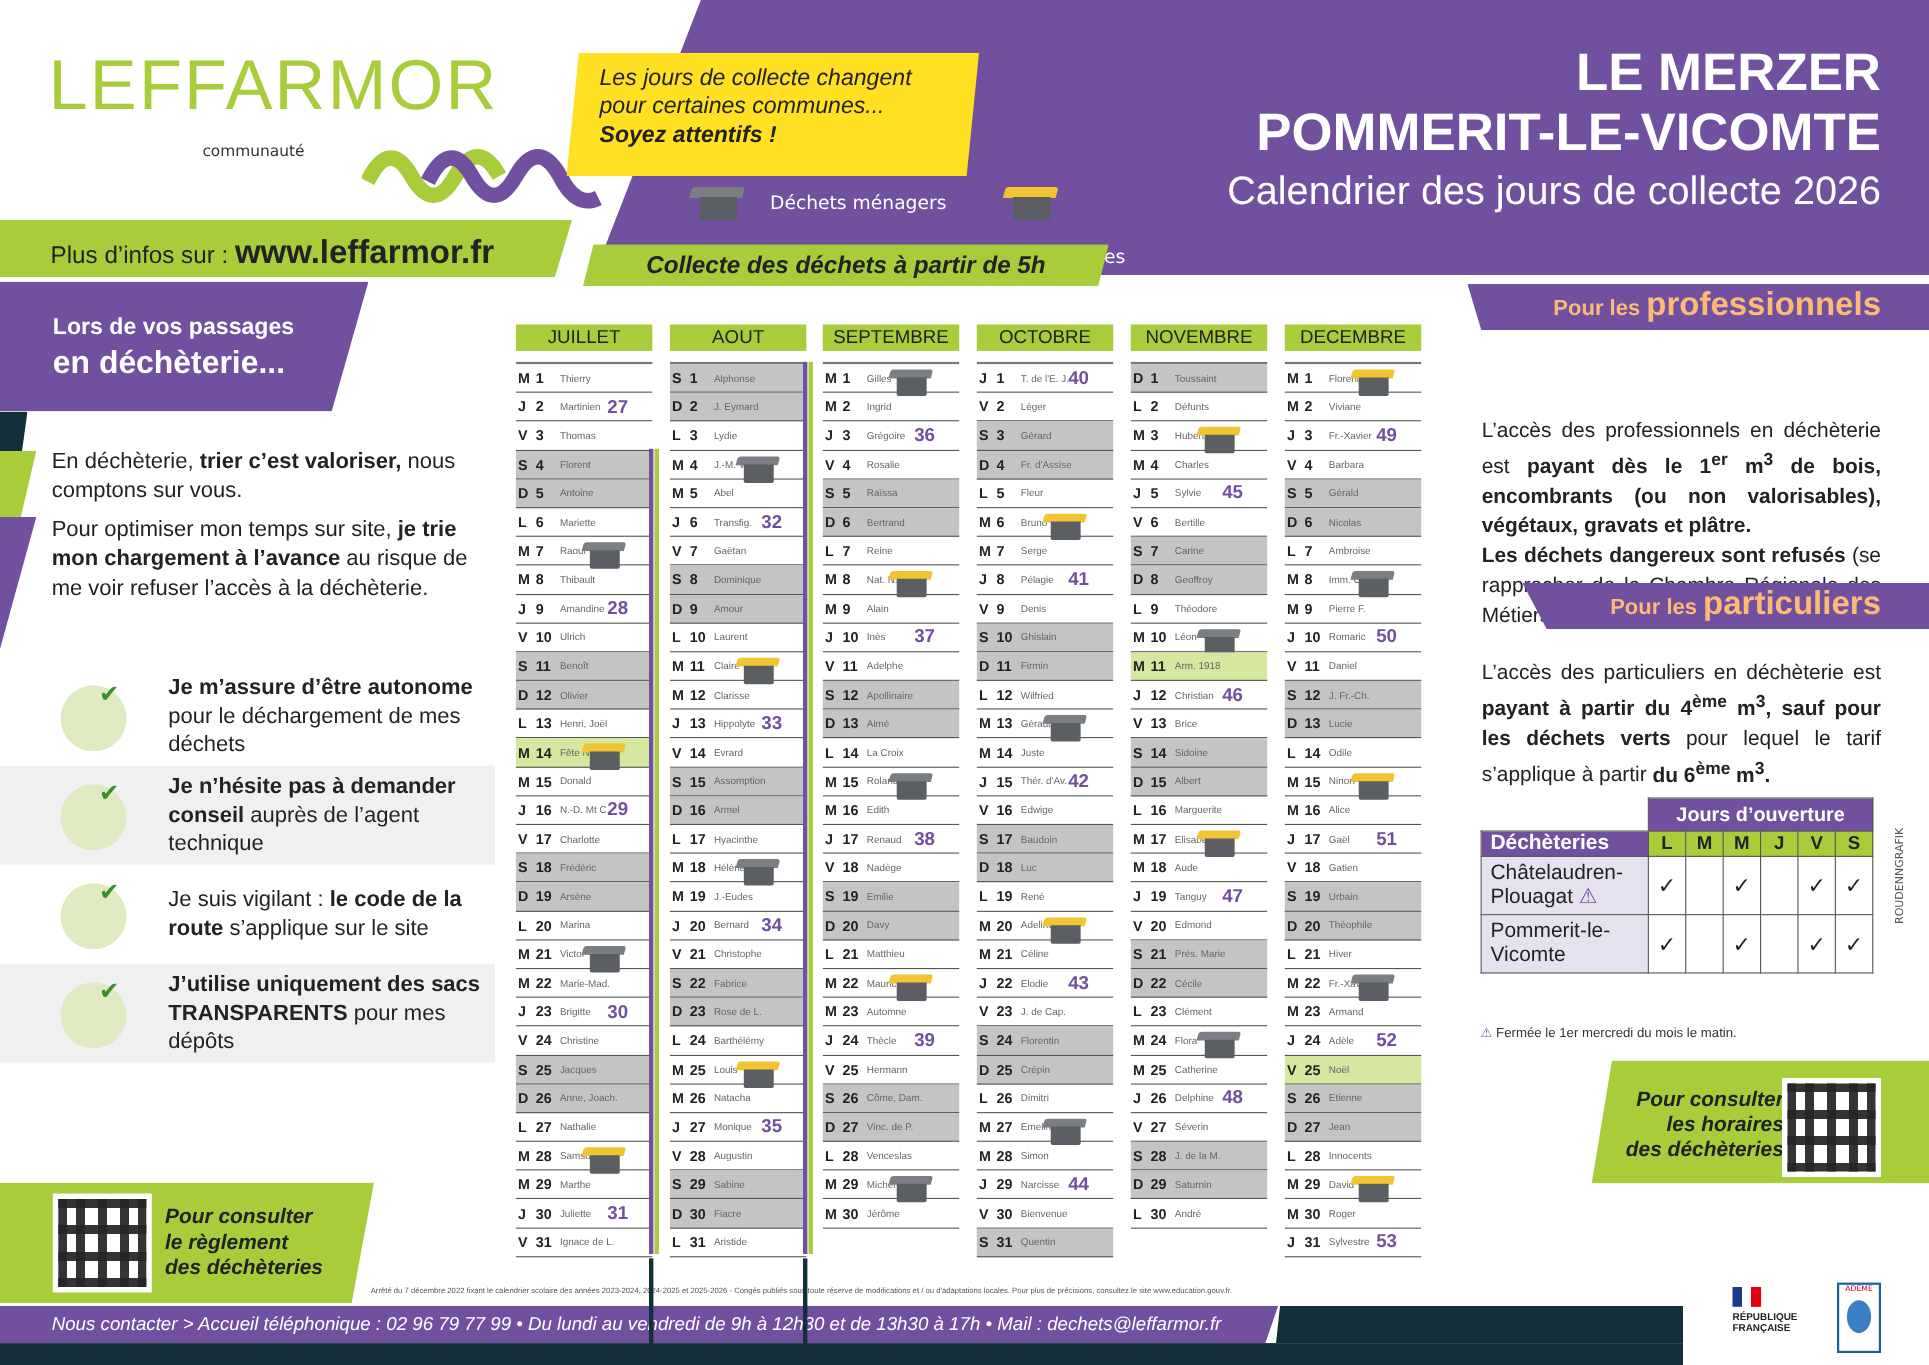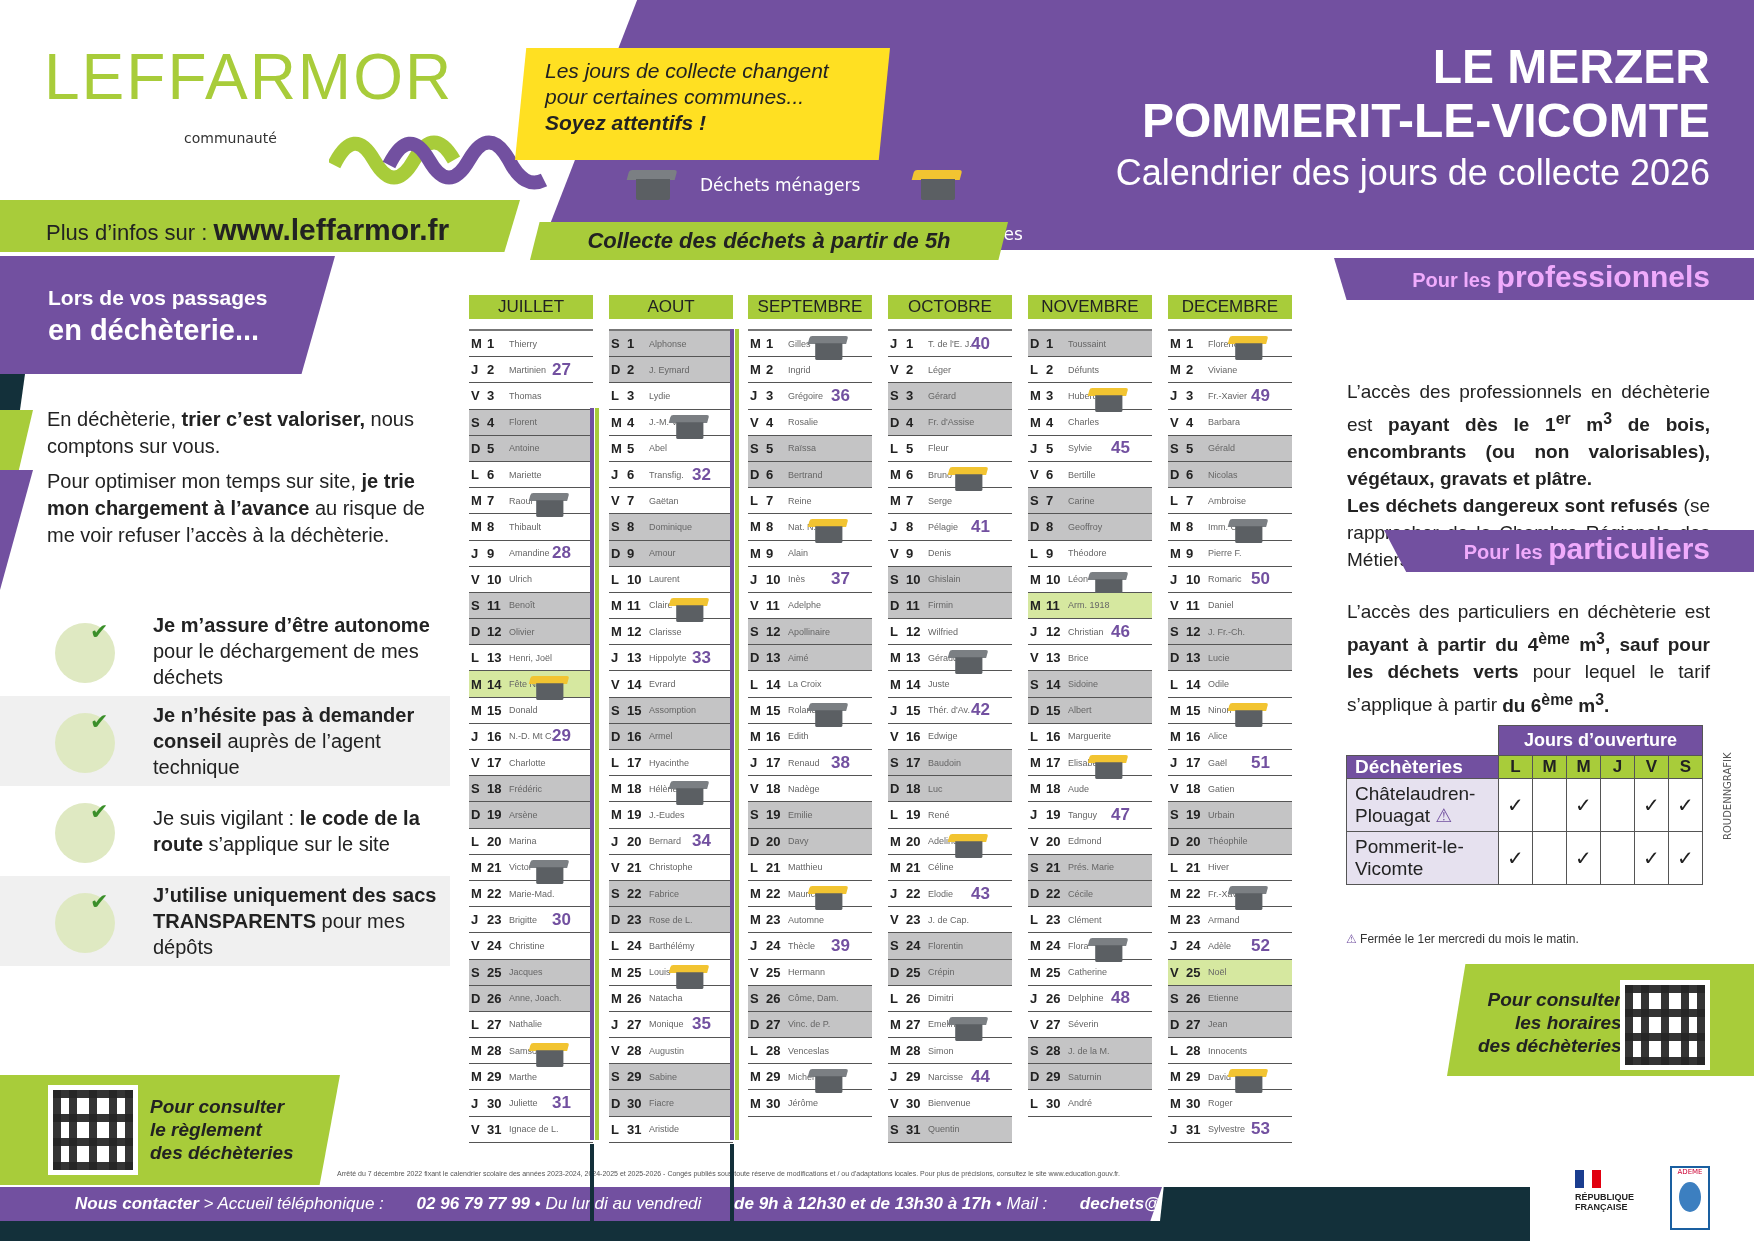--- a/index.html
+++ b/index.html
@@ -54,36 +54,36 @@
 .day{height:26.2px;border-bottom:1.5px solid #555;display:flex;align-items:center;font-family:"Liberation Sans",sans-serif;position:relative;}
 .day.we{background:#c4c4c5;}
 .day.hol{background:#d6e8a0;}
 .day .dw{width:18px;font-size:13px;font-weight:700;padding-left:2px;}
 .day .dn{width:22px;font-size:13px;font-weight:700;}
 .day .nm{font-size:9px;color:#666;flex:1;white-space:nowrap;overflow:hidden;}
 .day .wk{position:absolute;right:22px;font-size:17px;font-weight:700;color:#7250a0;}
 .day .b{position:absolute;right:20px;top:2px;transform:scale(.8);}
 .vbar{position:absolute;width:14px;}
 .vbar i{display:inline-block;height:100%;width:4px;margin-right:1px;}
-.right-head{position:absolute;right:0;height:42px;background:#7250a0;color:#f0abfc;text-align:right;padding-right:44px;font-family:"Liberation Sans",sans-serif;font-weight:700;}
+.right-head{position:absolute;right:0;height:42px;background:#7250a0;color:#fdba74;text-align:right;padding-right:44px;font-family:"Liberation Sans",sans-serif;font-weight:700;}
 .right-head .s{font-size:20px;}
 .right-head .l{font-size:30px;}
 .right-text{position:absolute;left:1347px;width:363px;font-family:"Liberation Sans",sans-serif;font-size:19px;line-height:27px;color:#222;text-align:justify;}
 .table{position:absolute;left:1346px;top:725px;border-collapse:collapse;font-family:"Liberation Sans",sans-serif;}
 .table td,.table th{border:1px solid #555;}
 .table .jh{background:#7250a0;color:#fff;font-size:18px;height:30px;}
 .table .dh{background:#7250a0;color:#fff;font-size:19px;text-align:left;padding-left:8px;width:152px;}
 .table .dd{background:#a8cc3a;width:34px;text-align:center;font-size:17px;}
 .table .name{background:#e6e1ef;font-size:19px;padding:4px 8px;line-height:22px;}
 .table .c{width:34px;text-align:center;font-size:20px;background:#fff;}
 .note{position:absolute;left:1346px;top:932px;font-family:"Liberation Sans",sans-serif;font-size:12px;color:#333;}
 .qr-right-bg{position:absolute;left:1447px;top:964px;width:307px;height:112px;background:#a8cc3a;clip-path:polygon(6% 0,100% 0,100% 100%,0 100%);}
 .legal{position:absolute;left:337px;top:1170px;font-size:7px;color:#555;font-family:"Liberation Sans",sans-serif;white-space:nowrap;}
 .footer{position:absolute;left:0;top:1187px;width:1162px;height:34px;background:#7250a0;clip-path:polygon(0 0,100% 0,99% 100%,0 100%);color:#fff;font-family:"Liberation Sans",sans-serif;font-style:italic;font-size:17px;padding:7px 0 0 47px;white-space:nowrap;}
-.footer b{font-weight:700;margin-left:28px;}
+.footer b{font-weight:400;}
 .footer-dark{position:absolute;left:0;top:1221px;width:1530px;height:20px;background:#13303a;}
 .footer-dark2{position:absolute;left:1160px;top:1187px;width:370px;height:34px;background:#13303a;clip-path:polygon(1% 0,100% 0,100% 100%,0 100%);}
 .rf{position:absolute;left:1575px;top:1170px;font-size:9px;font-weight:700;font-family:"Liberation Sans",sans-serif;line-height:10px;}
 .ademe{position:absolute;left:1670px;top:1166px;width:40px;height:64px;border:2px solid #1a5fa0;font-size:7px;color:#c03;text-align:center;}
 .credit{position:absolute;left:1722px;top:840px;transform:rotate(-90deg);transform-origin:left top;font-size:10px;color:#555;}
 </style>
 </head>
 <body>
 
 <div class="page">

